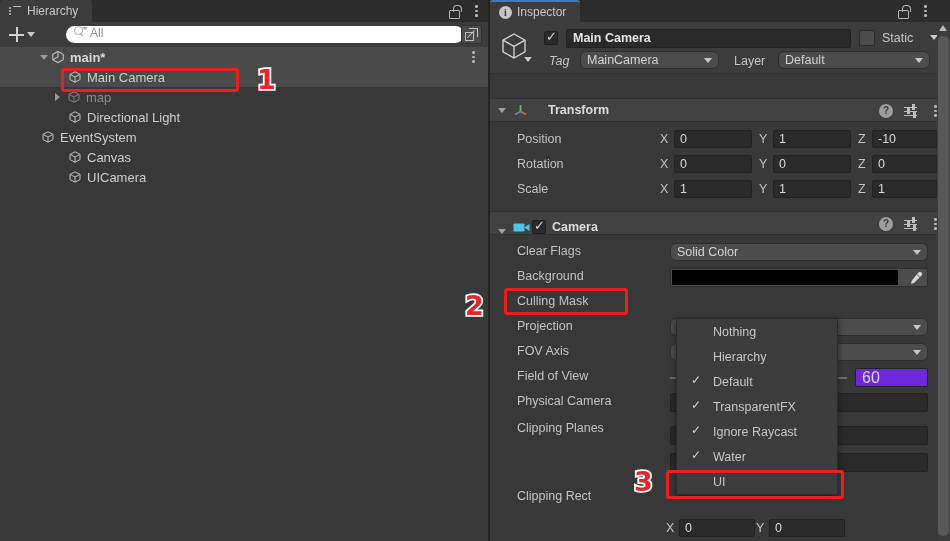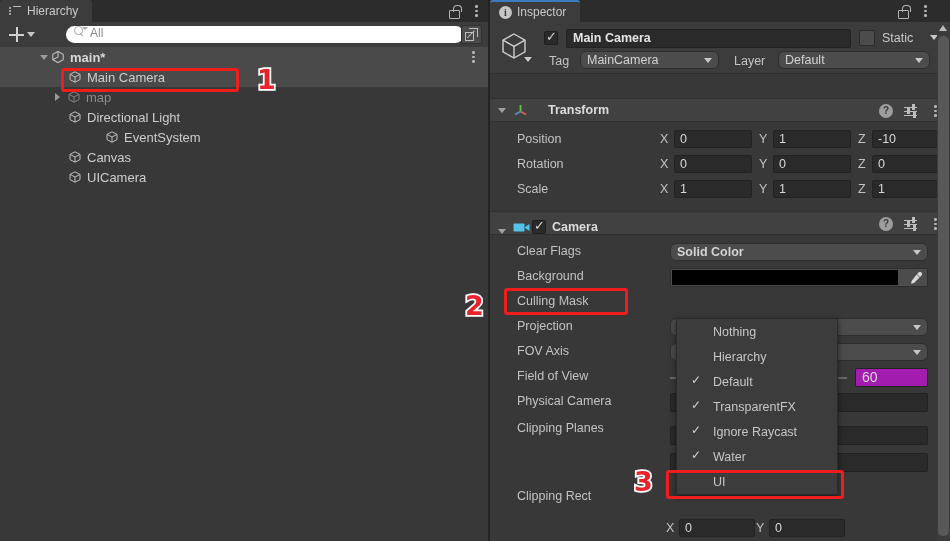--- a/index.html
+++ b/index.html
@@ -169,21 +169,21 @@
     position: absolute; left: 76px; top: 7px; width: 285px; height: 19px;
     background: #2a2a2a; border: 1px solid #222; border-radius: 2px;
     color: #e4e4e4; font-weight: bold; font-size: 12.5px; line-height: 17px; padding-left: 6px;
   }
   #static-chk {
     position: absolute; left: 369px; top: 8px; width: 16px; height: 16px;
     background: #4c4c4c; border: 1px solid #2a2a2a; border-radius: 2px;
   }
   #static-lbl { position: absolute; left: 392px; top: 9px; font-size: 12.5px; color: #c9c9c9; }
   #static-caret { position: absolute; right: 12px; top: 13px; }
-  #tag-lbl  { position: absolute; left: 59px; top: 32px; font-size: 12.5px; }
+  #tag-lbl  { position: absolute; left: 59px; top: 32px; font-size: 12.5px; font-style: italic; }
   #tag-dd   { position: absolute; left: 90px; top: 29px; width: 139px; height: 18px; }
   #layer-lbl{ position: absolute; left: 244px; top: 32px; font-size: 12.5px; }
   #layer-dd { position: absolute; left: 288px; top: 29px; width: 152px; height: 18px; }
 
   .dd {
     background: #4c4c4c; border: 1px solid #2e2e2e; border-radius: 6px;
     display: flex; align-items: center; position: relative;
     color: #d2d2d2; font-size: 12.5px;
   }
   .dd span.ddtext { padding-left: 6px; white-space: nowrap; overflow: hidden; }
@@ -228,43 +228,43 @@
   .vec3 { position: absolute; left: 170px; display: flex; align-items: center; gap: 0; }
   .axis { font-size: 12.5px; color: #c2c2c2; width: 14px; text-align: left; }
   .nfield {
     width: 78px; height: 18px; background: #2a2a2a; border: 1px solid #222; border-radius: 2px;
     color: #d8d8d8; font-size: 12.5px; line-height: 16px; padding-left: 5px; margin-right: 7px;
   }
 
   
   .crow { position: relative; height: 25px; }
   .crow .plabel { top: 4px; }
-  .cval { position: absolute; left: 180px; width: 258px; height: 18px; top: 3px; font-weight: bold; }
+  .cval { position: absolute; left: 180px; width: 258px; height: 18px; top: 3px; }
 
   #bg-swatch {
     position: absolute; left: 180px; top: 3px; width: 258px; height: 19px;
     background: #4c4c4c; border: 1px solid #2e2e2e; border-radius: 2px;
   }
   #bg-color { position: absolute; left: 1px; top: 1px; width: 226px; height: 15px; background: #000; }
   #bg-pick { position: absolute; right: 4px; top: 2px; width: 14px; height: 14px; }
 
   
   #culling-hl {
     position: absolute; left: 14px; top: -2px; width: 124px; height: 27px;
     border: 3px solid #ef1d1d; border-radius: 3px;
   }
 
   
   #fov-slider {
     position: absolute; left: 180px; top: 12px; width: 177px; height: 2px; background: #6a6a6a;
   }
   #fov-val {
     position: absolute; left: 365px; top: 3px; width: 73px; height: 19px;
-    background: #a21caf; border: 1px solid #222; border-radius: 2px;
-    color: #d8d8d8; font-size: 14px; line-height: 17px; padding-left: 6px;
+    background: #6d28d9; border: 1px solid #222; border-radius: 2px;
+    color: #d8d8d8; font-size: 16px; line-height: 17px; padding-left: 6px;
   }
   .pfield-wide {
     position: absolute; left: 180px; width: 258px; height: 19px;
     background: #2a2a2a; border: 1px solid #222; border-radius: 2px;
   }
 
   
   #vp-x { position: absolute; left: 176px; top: 497px; }
   #vp-y { position: absolute; left: 266px; top: 497px; }
   .vpf { display: flex; align-items: center; }
@@ -402,21 +402,21 @@
       <div class="hrow" style="padding-left:68px;">
         <span class="cube-ico">
           <svg width="14" height="14" viewBox="0 0 14 14">
             <path d="M7 1.8 L12 4.4 L12 9.6 L7 12.2 L2 9.6 L2 4.4 Z" fill="none" stroke="#c0c0c0" stroke-width="1"></path>
             <path d="M2 4.4 L7 7 L12 4.4 M7 7 L7 12.2" fill="none" stroke="#c0c0c0" stroke-width="1"></path>
           </svg>
         </span>
         <span class="hlabel">Directional Light</span>
       </div>
 
-      <div class="hrow" style="padding-left:105px;">
+      <div class="hrow" style="padding-left:41px;">
         <span class="cube-ico">
           <svg width="14" height="14" viewBox="0 0 14 14">
             <path d="M7 1.8 L12 4.4 L12 9.6 L7 12.2 L2 9.6 L2 4.4 Z" fill="none" stroke="#c0c0c0" stroke-width="1"></path>
             <path d="M2 4.4 L7 7 L12 4.4 M7 7 L7 12.2" fill="none" stroke="#c0c0c0" stroke-width="1"></path>
           </svg>
         </span>
         <span class="hlabel">EventSystem</span>
       </div>
 
       <div class="hrow" style="padding-left:68px;">

